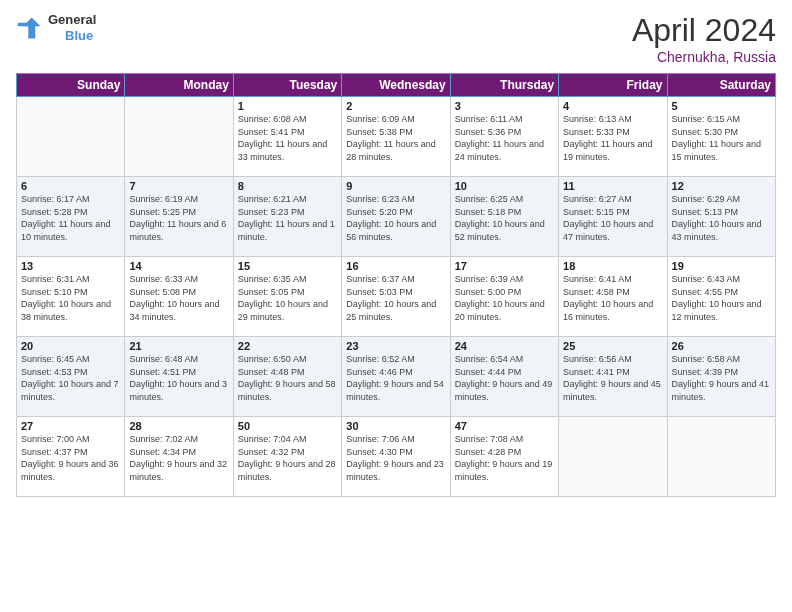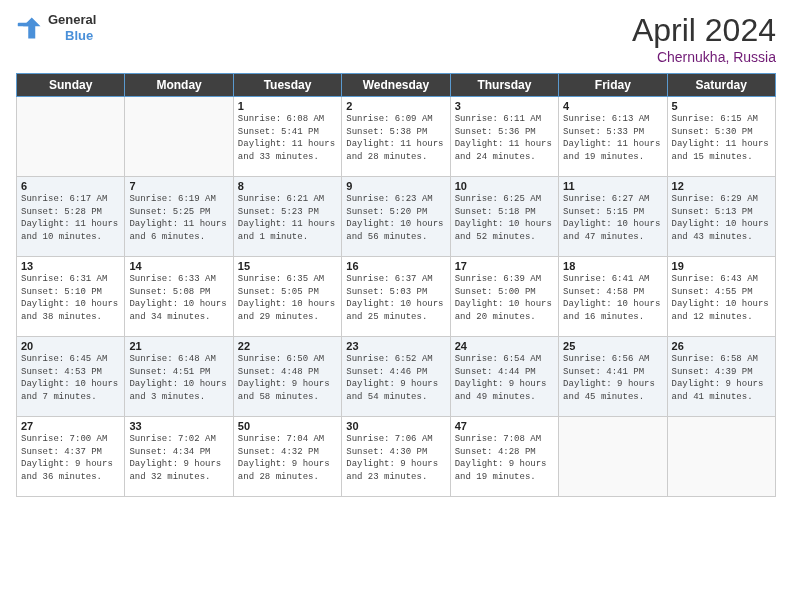--- a/index.html
+++ b/index.html
@@ -51,27 +51,27 @@
       color: #701a75;
     }
     .calendar {
       flex: 1;
       border: 1px solid #ccc;
       border-collapse: collapse;
       width: 100%;
       table-layout: fixed;
     }
     .calendar th {
-      background-color: #404040;
+      background-color: #701a75;
       color: #fff;
       font-size: 12px;
       font-weight: bold;
       padding: 4px 4px;
       border: 1px solid #5a9ad0;
-      text-align: center;
+      text-align: right;
     }
     .calendar td {
       border: 1px solid #ccc;
       vertical-align: top;
       padding: 3px 4px;
       font-size: 9.5px;
       color: #333;
       height: 80px;
       background: #fff;
     }
@@ -85,21 +85,20 @@
       font-size: 11px;
       font-weight: bold;
       color: #222;
       display: block;
       margin-bottom: 1px;
     }
     .day-info {
       font-size: 9px;
       color: #444;
       line-height: 1.4;
-      font-family: Liberation Mono, monospace;
     }
     .row-bg-light td {
       background-color: #f0f4f8 !important;
     }
   </style>
 </head>
 <body>
 
 <div class="page">
   <div class="header">
@@ -246,21 +245,21 @@
             <span class="day-number">26</span>
             <div class="day-info">Sunrise: 6:58 AM<br>Sunset: 4:39 PM<br>Daylight: 9 hours and 41 minutes.</div>
           </td>
         </tr>
         <tr>
           <td>
             <span class="day-number">27</span>
             <div class="day-info">Sunrise: 7:00 AM<br>Sunset: 4:37 PM<br>Daylight: 9 hours and 36 minutes.</div>
           </td>
           <td>
-            <span class="day-number">33</span>
+            <span class="day-number">28</span>
             <div class="day-info">Sunrise: 7:02 AM<br>Sunset: 4:34 PM<br>Daylight: 9 hours and 32 minutes.</div>
           </td>
           <td>
             <span class="day-number">50</span>
             <div class="day-info">Sunrise: 7:04 AM<br>Sunset: 4:32 PM<br>Daylight: 9 hours and 28 minutes.</div>
           </td>
           <td>
             <span class="day-number">30</span>
             <div class="day-info">Sunrise: 7:06 AM<br>Sunset: 4:30 PM<br>Daylight: 9 hours and 23 minutes.</div>
           </td>

